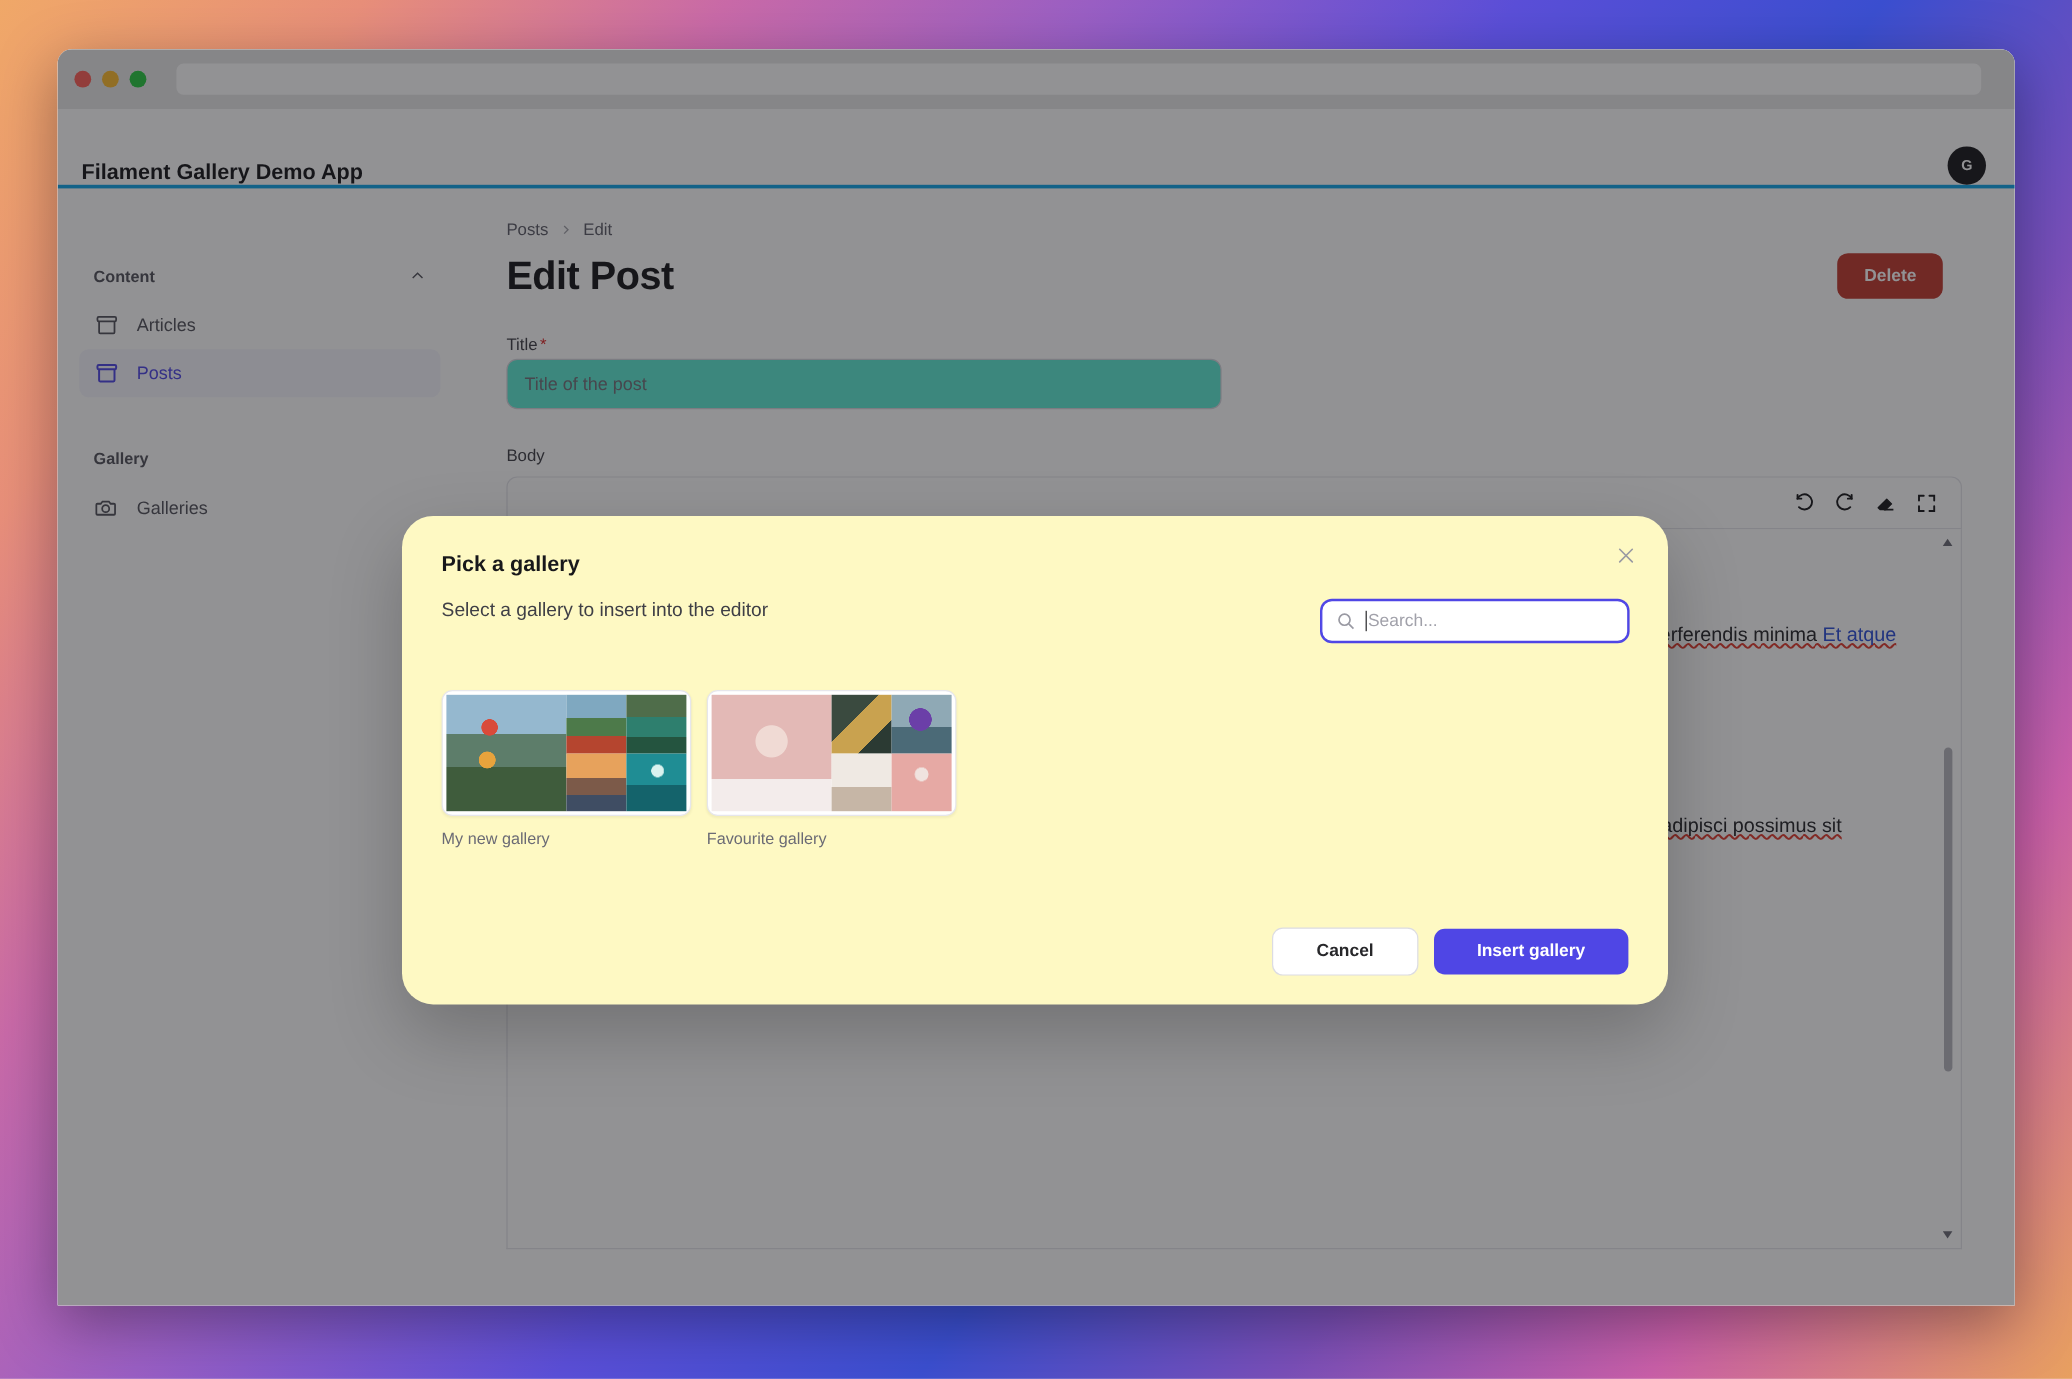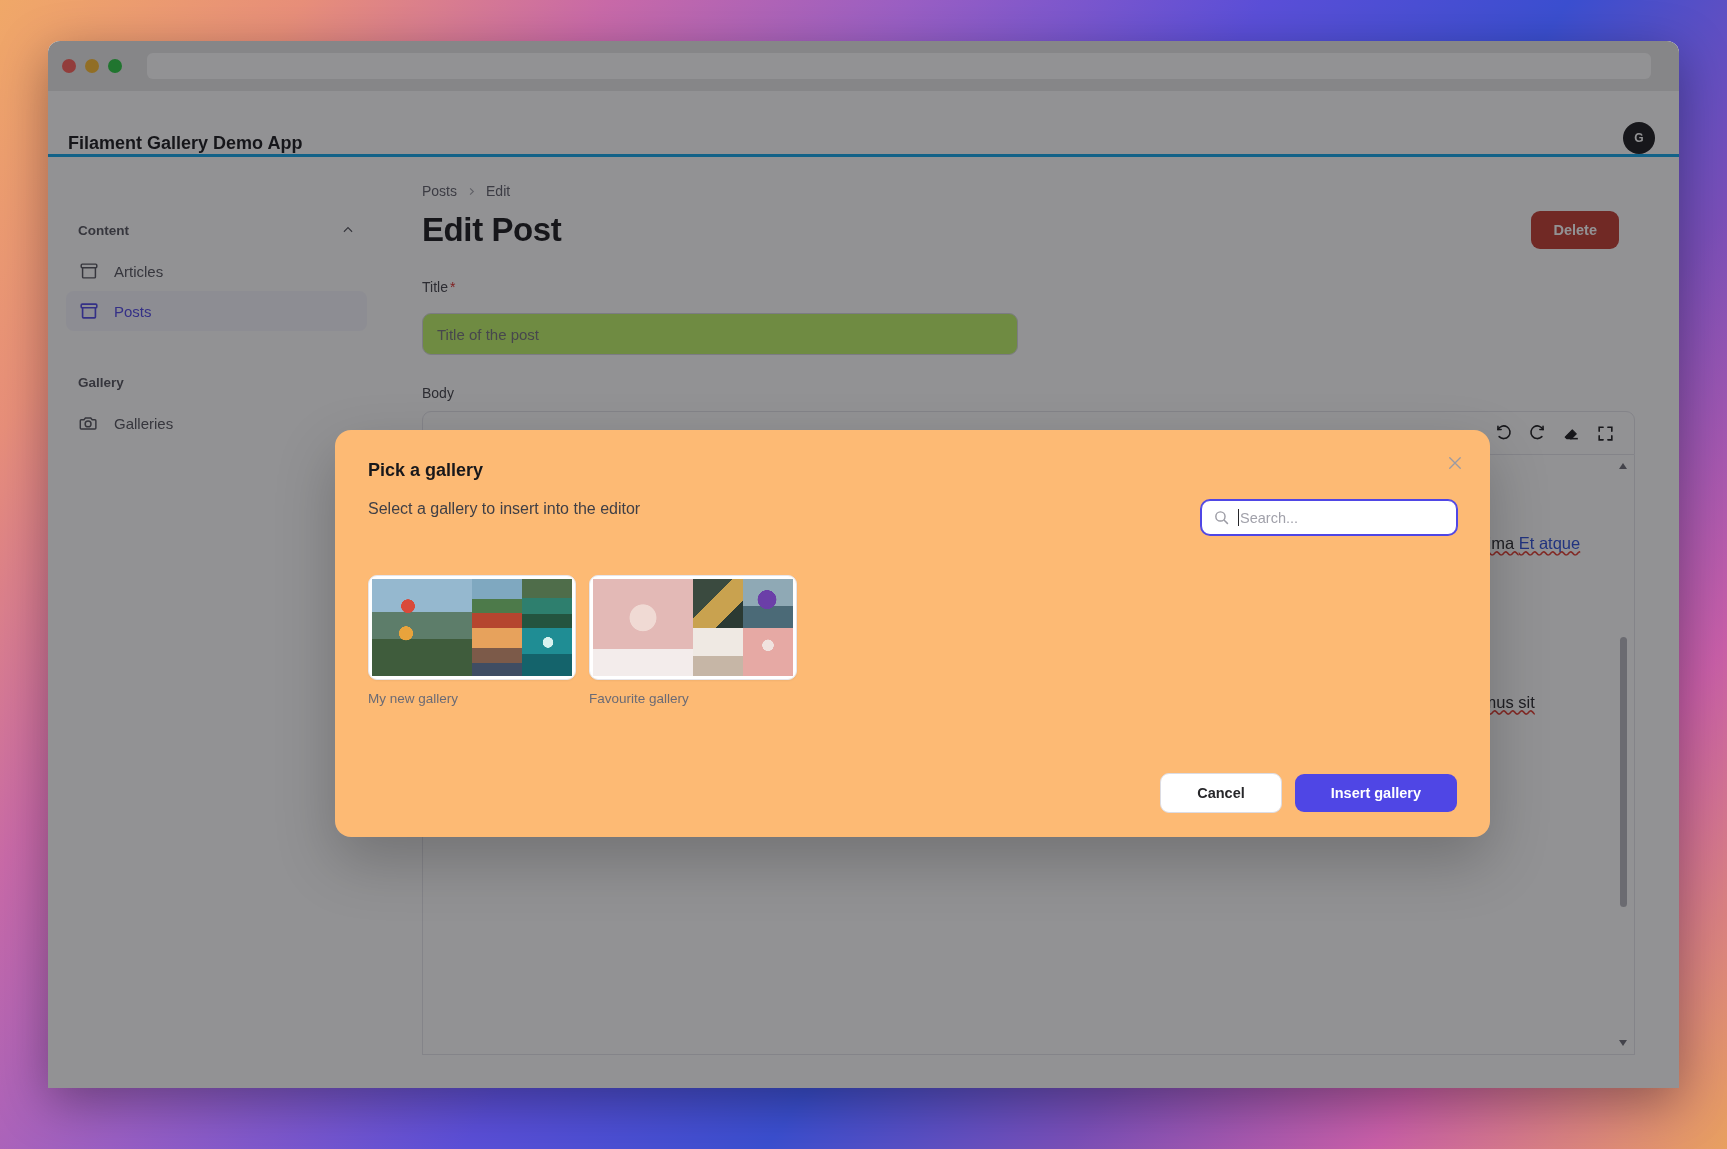--- a/index.html
+++ b/index.html
@@ -101,27 +101,27 @@
   .btn-delete {
     background: #c0392f; color: #fff;
     border: none; border-radius: 9px;
     font-size: 14.5px; font-weight: 700;
     padding: 11px 22px;
     font-family: inherit;
   }
   .field-label { margin-top: 30px; font-size: 14px; color: #3f3f46; font-weight: 500; }
   .req { color: #dc2626; margin-left: 2px; }
   .text-input {
-    margin-top: 18px;
+    margin-top: 4px;
     width: 596px; height: 42px;
     border: 1px solid #d6d6de; border-radius: 9px;
     padding: 0 14px;
     font-size: 15px; color: #71717a;
     display: flex; align-items: center;
-    background: #bef264;
+    background: #5eead4;
     font-family: inherit;
   }
 
   
   .editor-wrap { margin-top: 10px; width: 1213px; }
   .editor-toolbar {
     height: 44px;
     border: 1px solid #e4e4ea;
     border-radius: 9px 9px 0 0;
     background: #fff;
@@ -161,23 +161,23 @@
     position: absolute; left: 0; top: 0;
     width: 1631px; height: 1047px;
     background: rgba(24,24,27,.47);
     z-index: 40;
   }
 
   
   .modal {
     position: absolute;
     left: 287px; top: 389px;
-    width: 1155px; height: 407px;
-    background: #fdba74;
-    border-radius: 16px;
+    width: 1055px; height: 407px;
+    background: #fef9c3;
+    border-radius: 26px;
     box-shadow: 0 24px 60px rgba(0,0,0,.22);
     z-index: 50;
     padding: 30px 33px 0 33px;
   }
   .modal-close {
     position: absolute; right: 22px; top: 20px;
     width: 26px; height: 26px;
     display: flex; align-items: center; justify-content: center;
     color: #9a9aa3;
   }

